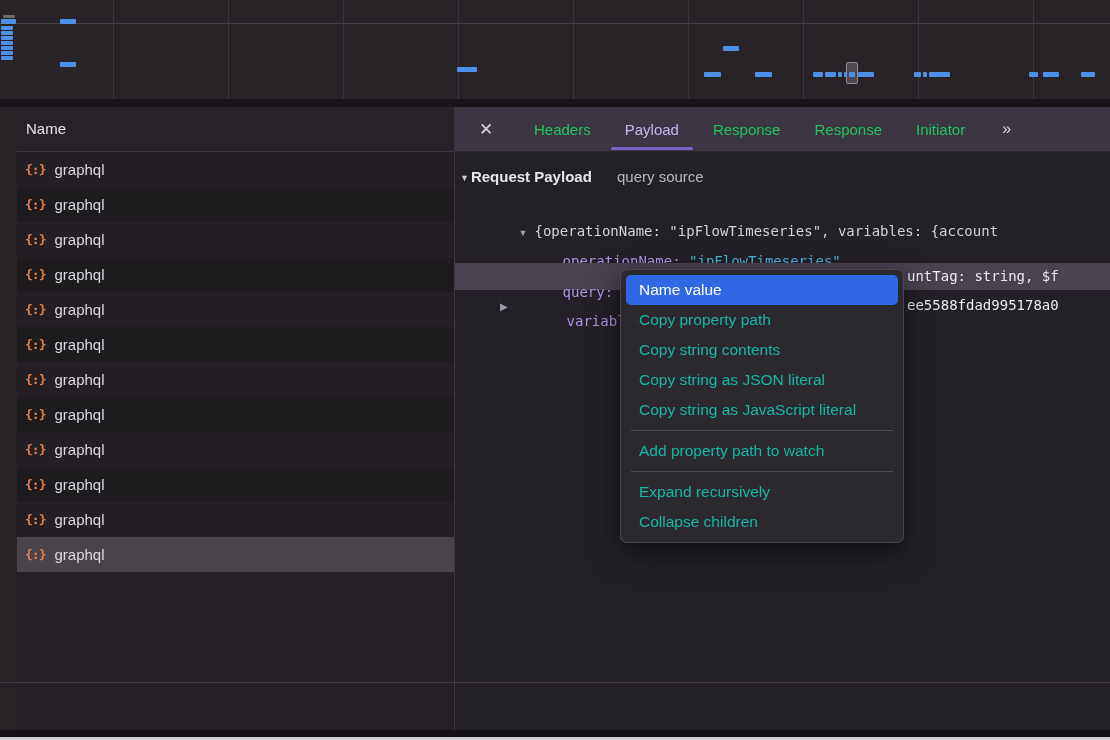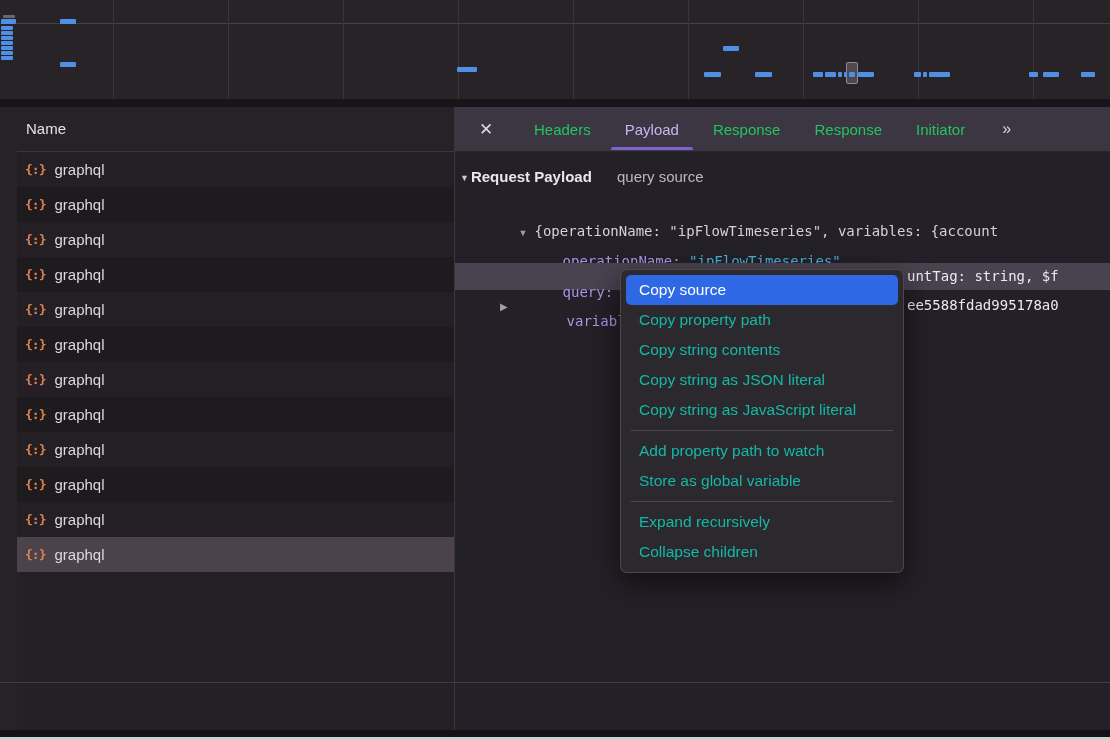--- a/index.html
+++ b/index.html
@@ -215,26 +215,25 @@
       <span class="key">variables</span>
     </div>
     <div class="frag mono" style="top:190px;">ee5588fdad995178a0</div>
   </div>
 
   <div class="footer-divider"></div>
   <div class="bottom-black"></div>
   <div class="bottom-light"></div>
 
   <div class="context-menu" id="menu">
-      <div class="menu-item highlighted">Copy source</div>
+      <div class="menu-item highlighted">Name value</div>
       <div class="menu-item">Copy property path</div>
       <div class="menu-item">Copy string contents</div>
       <div class="menu-item">Copy string as JSON literal</div>
       <div class="menu-item">Copy string as JavaScript literal</div>
       <div class="menu-sep"></div>
       <div class="menu-item">Add property path to watch</div>
-      <div class="menu-item">Store as global variable</div>
       <div class="menu-sep"></div>
       <div class="menu-item">Expand recursively</div>
       <div class="menu-item">Collapse children</div>
     </div>
 
 </div>
 
 </body></html>

